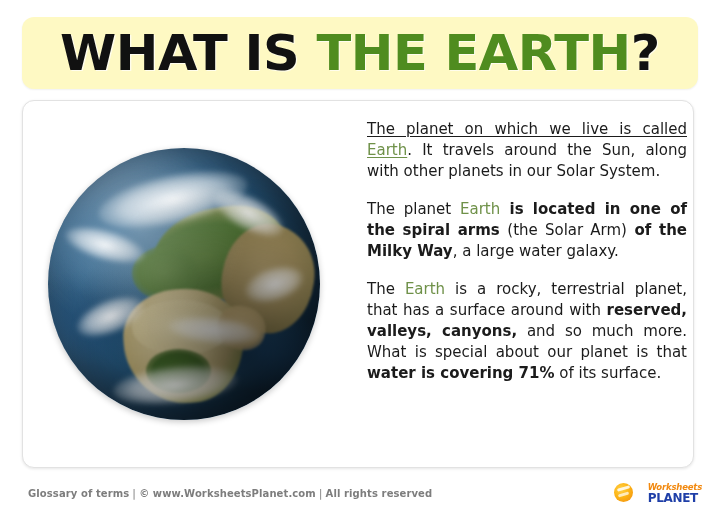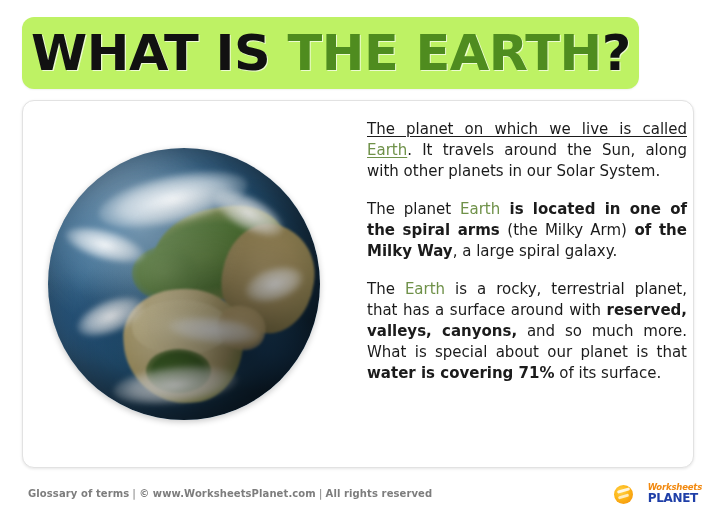--- a/index.html
+++ b/index.html
@@ -20,23 +20,23 @@
     inset: 0;
     display: flex;
     flex-direction: column;
   }
 
   
   .title-card {
     position: absolute;
     left: 22px;
     top: 17px;
-    width: 617px;
+    width: 676px;
     height: 72px;
-    background: #bef264;
+    background: #fef9c3;
     border-radius: 12px;
     box-shadow: 0 1px 2px rgba(0,0,0,0.06);
     display: flex;
     align-items: center;
     justify-content: center;
     overflow: hidden;
   }
   .title-text {
     font-family: "DejaVu Sans", sans-serif;
     font-weight: bold;
@@ -221,21 +221,21 @@
     font-weight: bold;
     color: #7d7d7d;
     letter-spacing: 0.1px;
     white-space: nowrap;
   }
   .footer-text .sep { color: #9a9a9a; padding: 0 3px; }
   .footer-spacer { flex: 1 1 auto; }
 
   .logo {
     display: flex;
-    align-items: flex-end;
+    align-items: flex-start;
     gap: 15px;
   }
   .logo-mark {
     width: 19px;
     height: 19px;
     border-radius: 50%;
     background: radial-gradient(circle at 38% 34%, #ffd24d 0%, #fdb515 45%, #f08a10 100%);
     position: relative;
     flex: 0 0 19px;
     overflow: hidden;
@@ -311,21 +311,21 @@
           <span class="cl-5"></span>
           <span class="cl-6"></span>
           <span class="cl-7"></span>
         </div>
         <div class="shade"></div>
       </div>
     </div>
 
     <div class="text-pane">
       <p class="para"><span class="u">The planet on which we live is called </span><span class="u earth-word">Earth</span><span>. It travels around the Sun, along with other planets in our Solar System.</span></p>
-      <p class="para"><span>The planet </span><span class="earth-word">Earth</span><b><span> is located in one of the spiral arms </span></b><span>(the Milky Arm)</span><b><span> of the Milky Way</span></b><span>, a large spiral galaxy.</span></p>
+      <p class="para"><span>The planet </span><span class="earth-word">Earth</span><b><span> is located in one of the spiral arms </span></b><span>(the Solar Arm)</span><b><span> of the Milky Way</span></b><span>, a large water galaxy.</span></p>
       <p class="para"><span>The </span><span class="earth-word">Earth</span><span> is a rocky, terrestrial planet, that has a surface around with </span><b><span>reserved, valleys, canyons,</span></b><span> and so much more. What is special about our planet is that </span><b><span>water is covering 71%</span></b><span> of its surface.</span></p>
     </div>
 
   </div>
 
   <div class="footer">
     <div class="footer-text"><span>Glossary of terms</span><span class="sep">|</span><span>©</span>
       <span>www.WorksheetsPlanet.com</span><span class="sep">|</span><span>All rights reserved</span></div>
 
     <div class="footer-spacer"></div>

